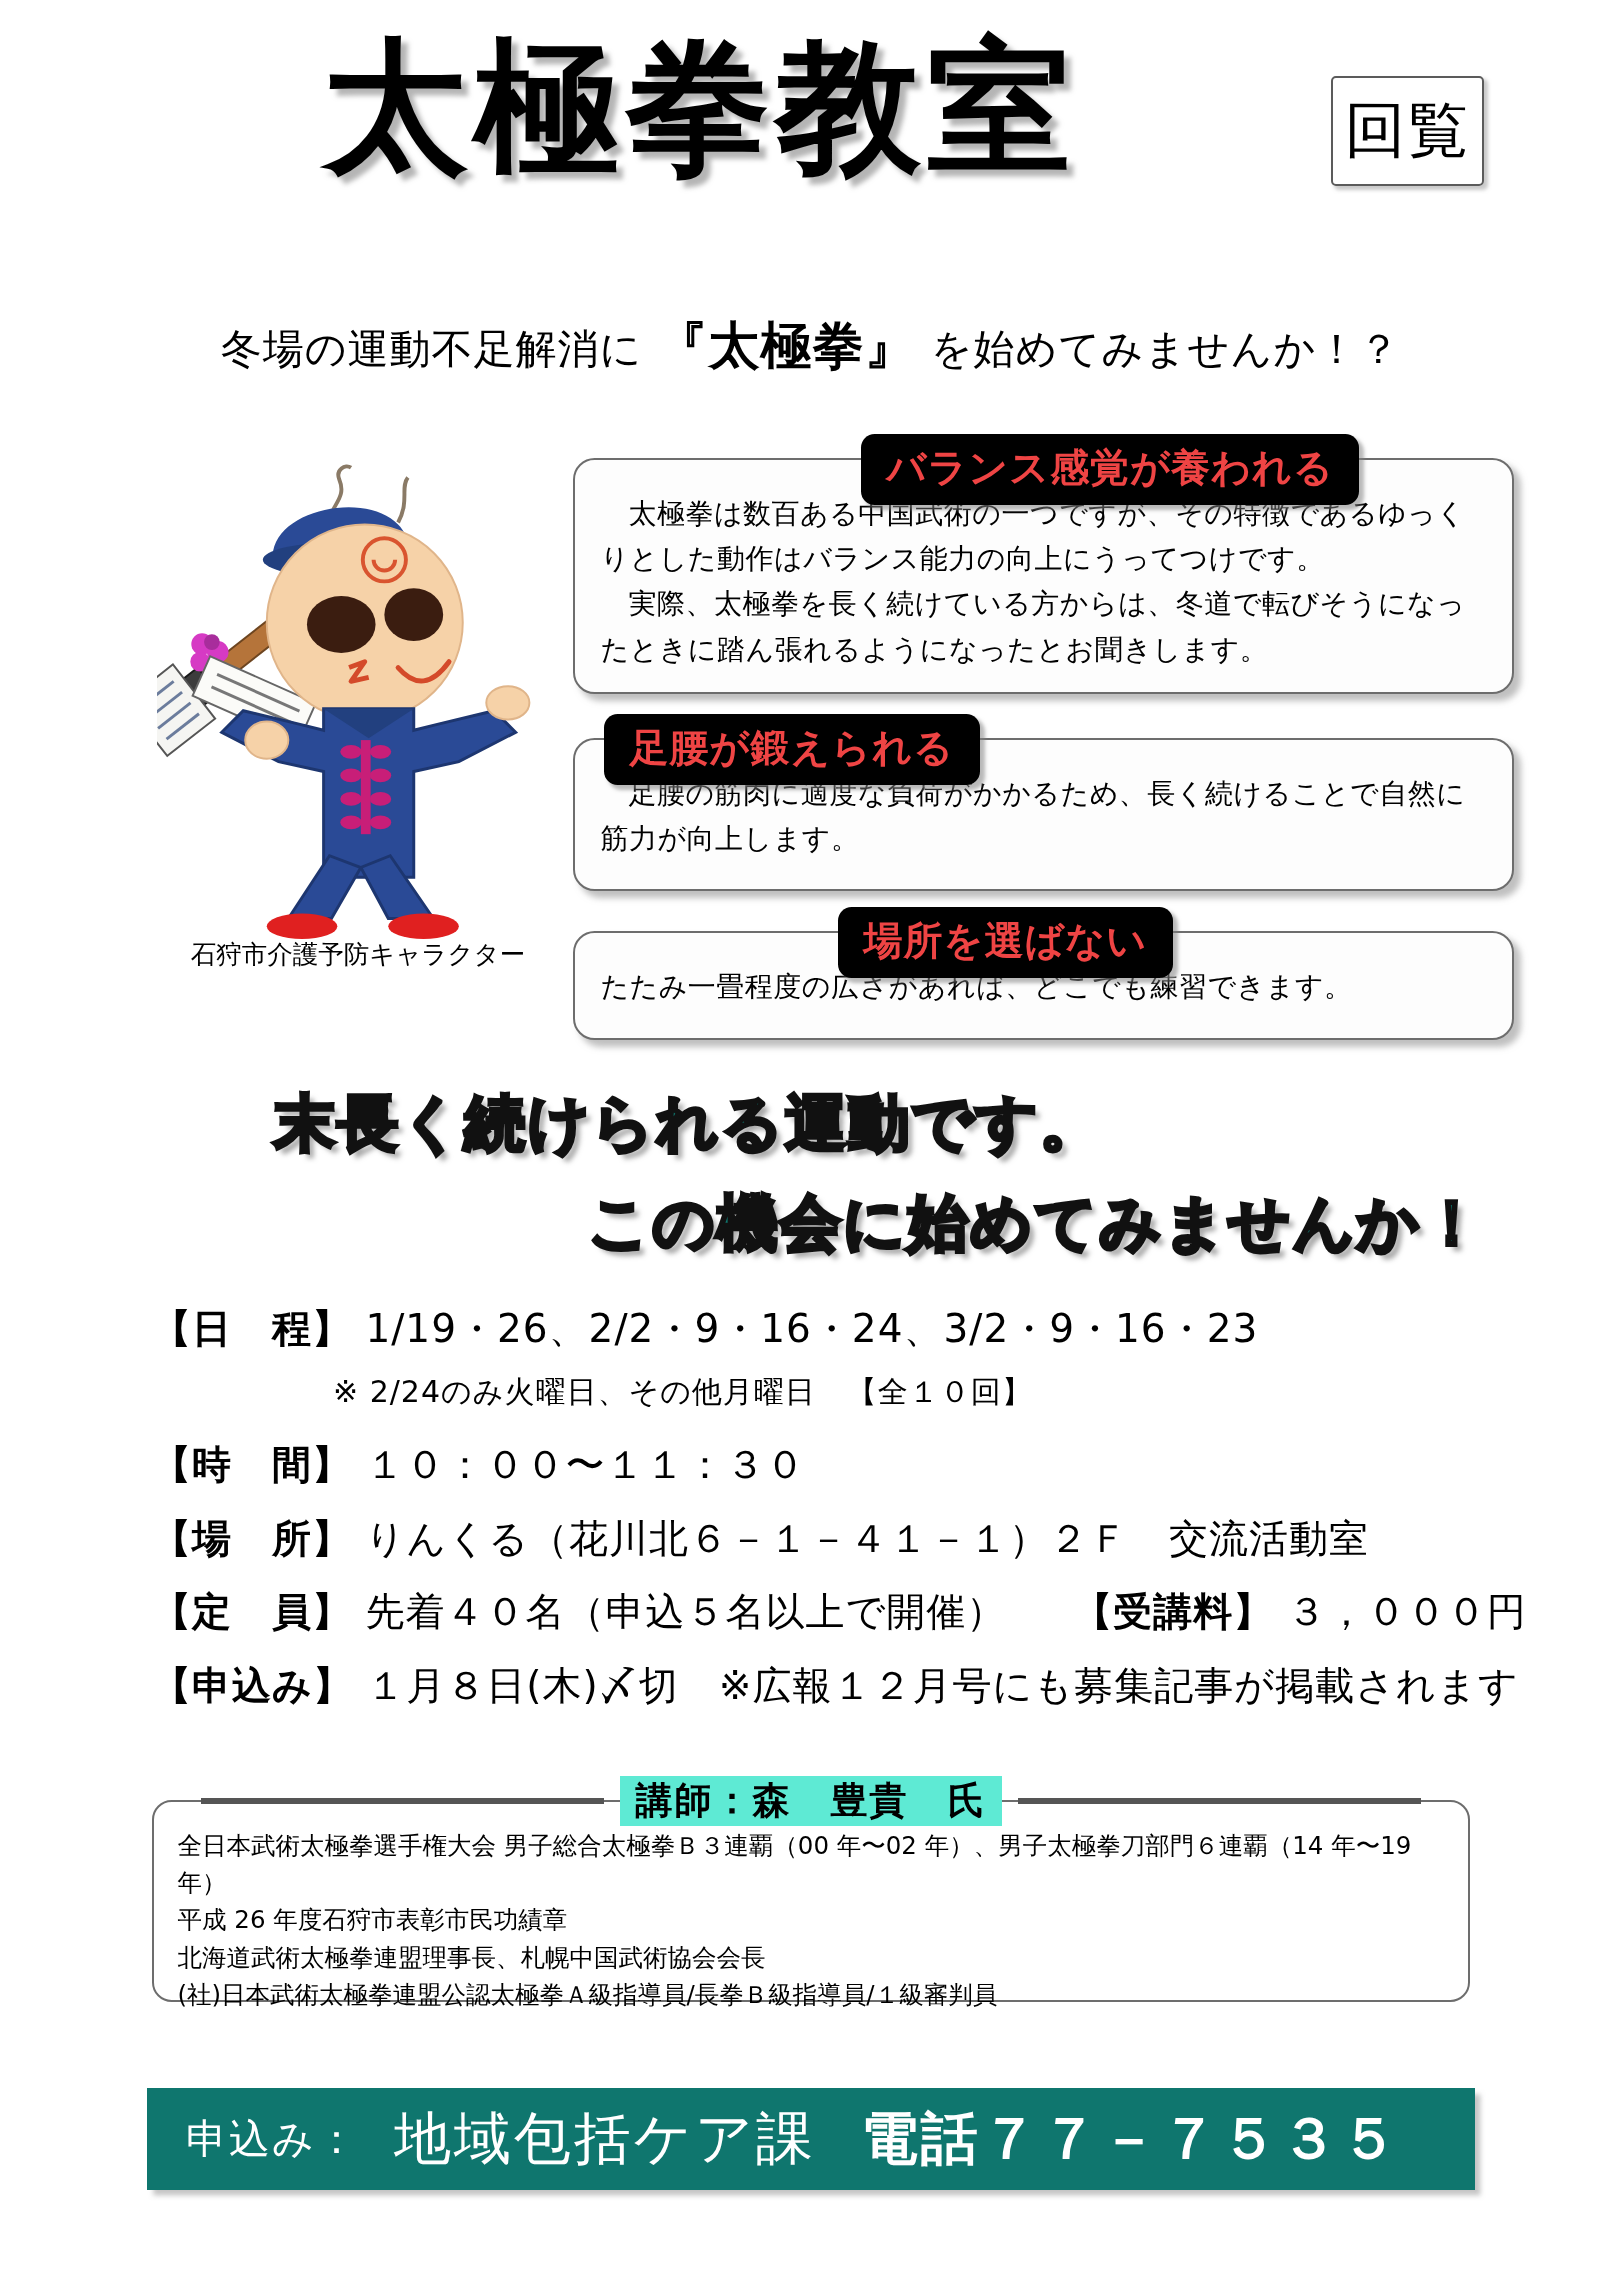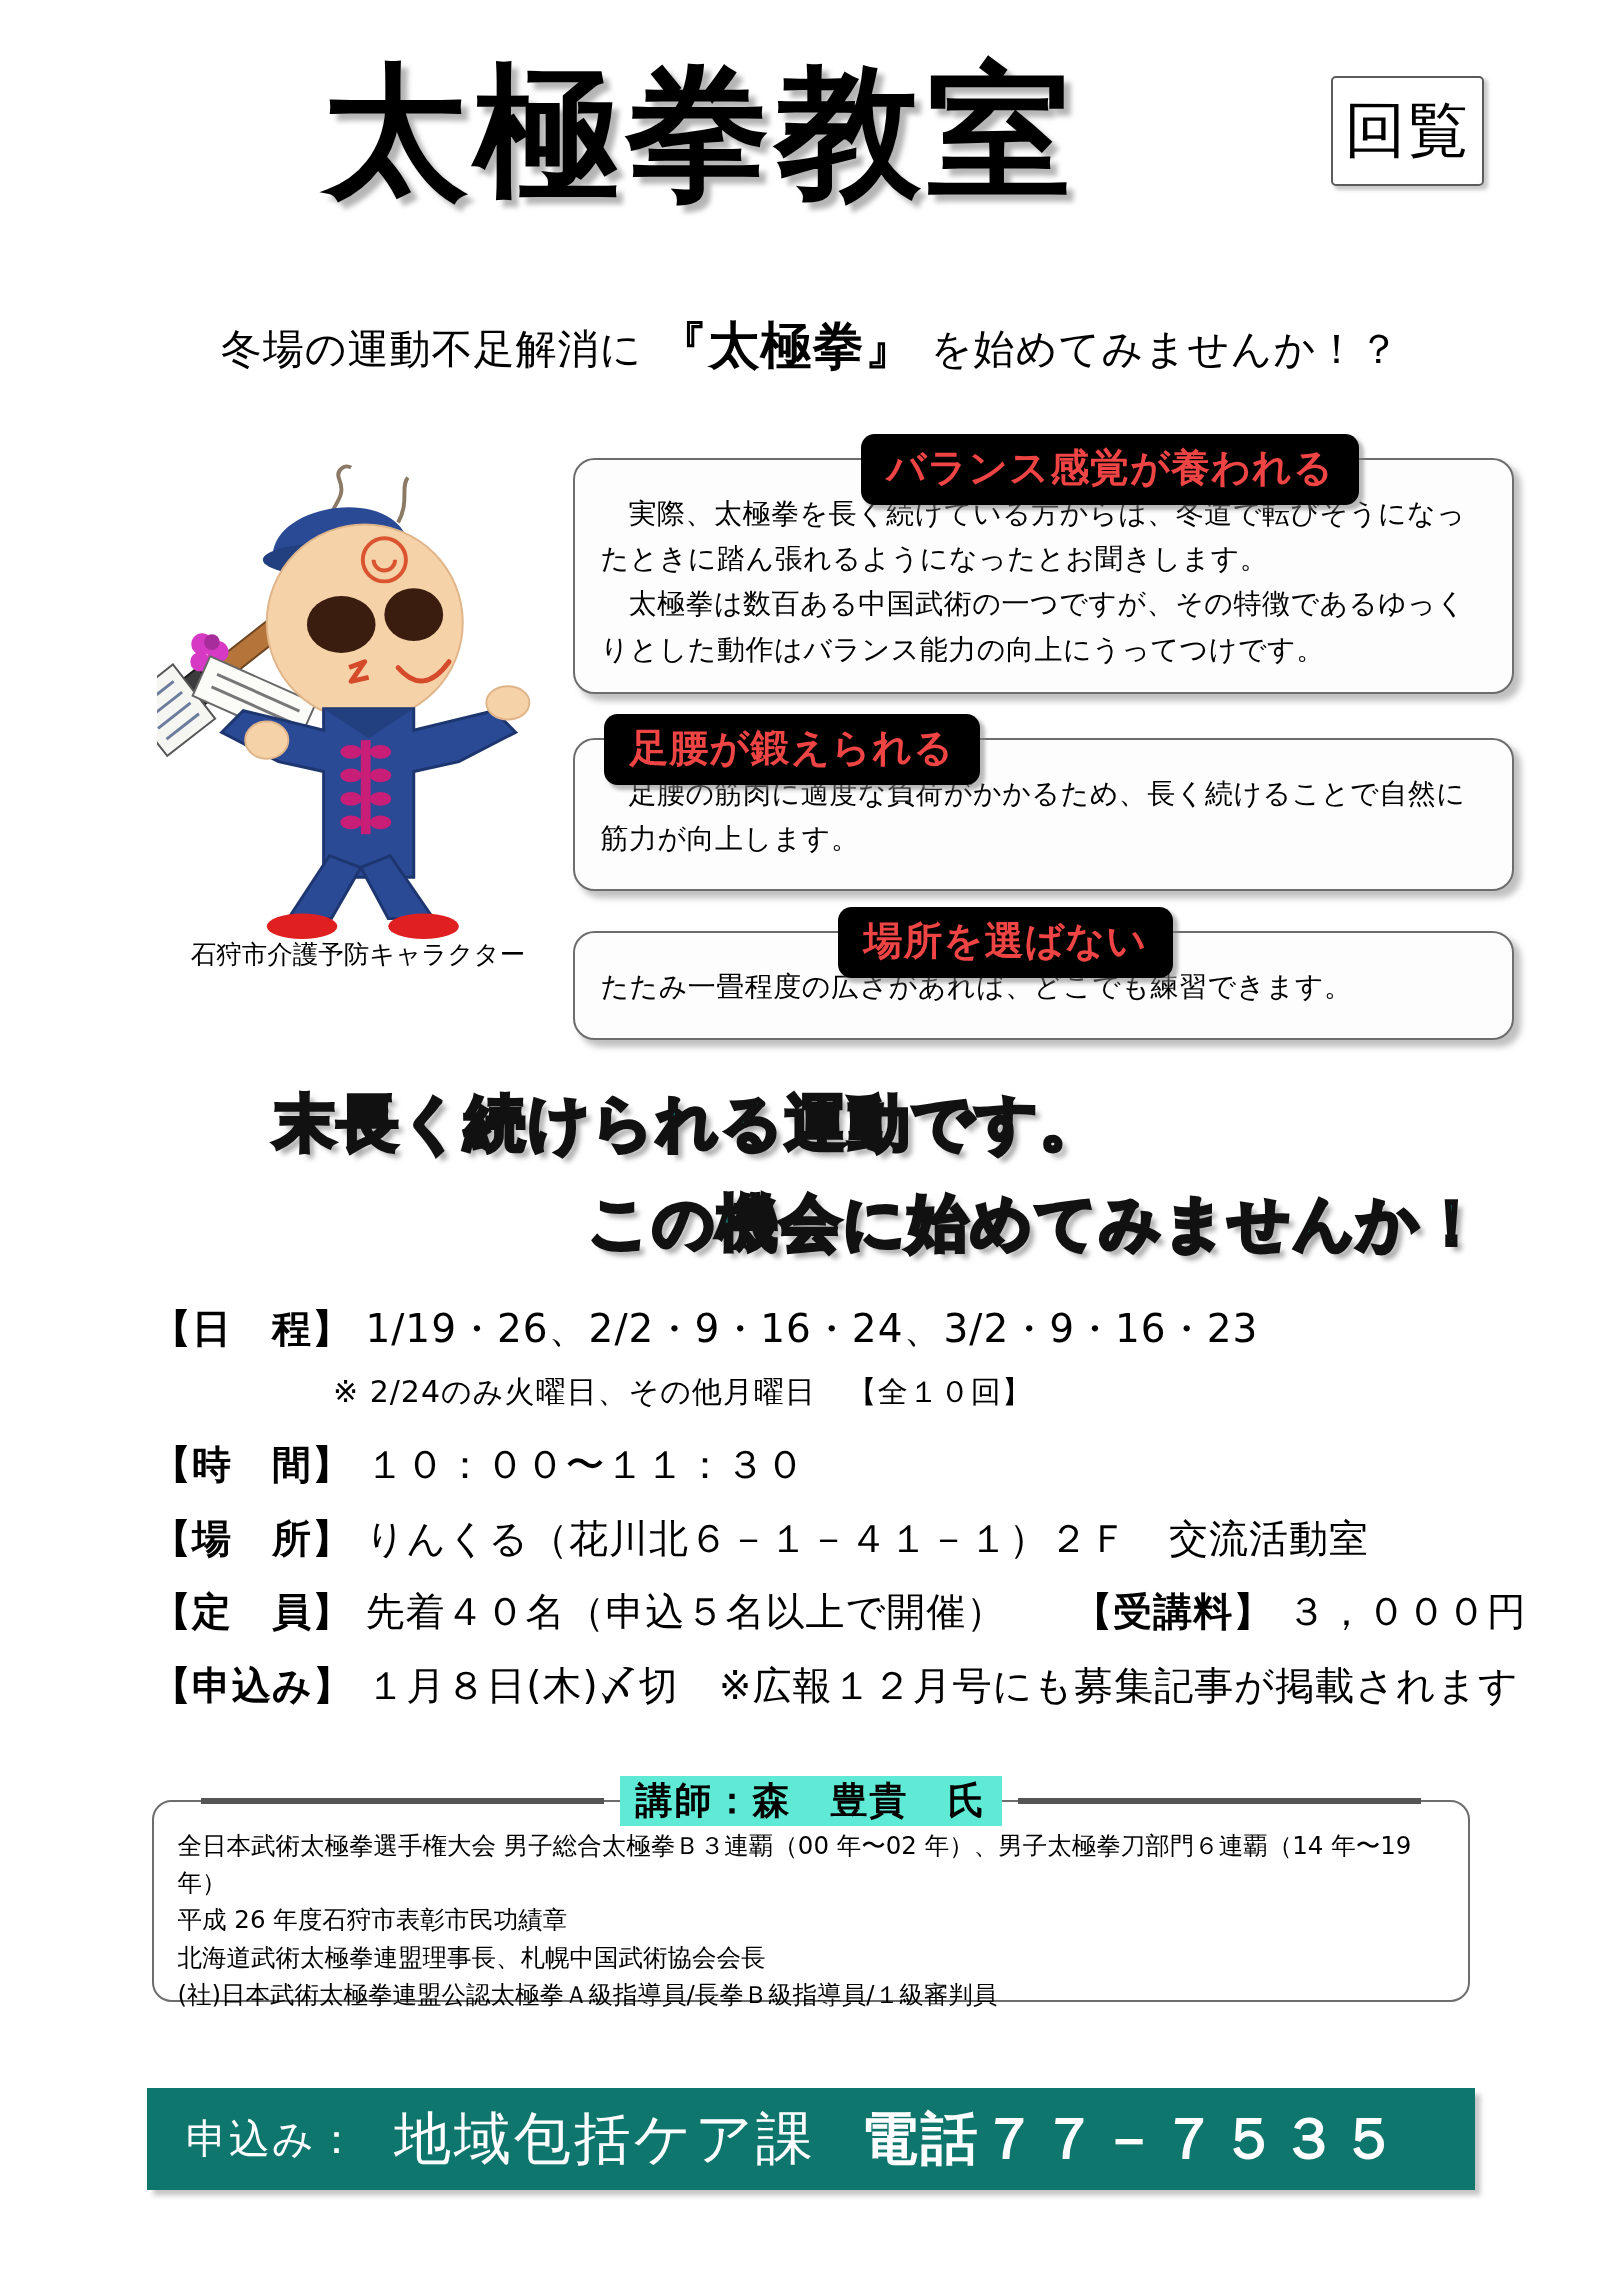--- a/index.html
+++ b/index.html
@@ -9,21 +9,21 @@
     font-family:"DejaVu Sans","Liberation Sans",sans-serif;
     color:#000;
     position:relative;
     overflow:hidden;
   }
   .page { position:relative; width:1621px; height:2293px; }
 
   
   .title-row { position:absolute; left:0; top:27.4px; width:1621px; height:201px; }
   .main-title {
-    position:absolute; left:323px; top:32px;
+    position:absolute; left:323px; top:7px;
     font-family:"DejaVu Serif","Liberation Serif",serif;
     font-size:145px; font-weight:bold; letter-spacing:5.9px;
     line-height:1; white-space:nowrap;
     text-shadow:6.9px 6.9px 4.9px rgba(120,120,120,.55);
   }
   .kairan-box {
     position:absolute; left:1331px; top:49px;
     width:149px; height:106px;
     border:2.9px solid #5b5b5b;
     border-radius:4.9px;
@@ -233,22 +233,22 @@
     </svg>
     <div class="mascot-caption">
       <div>石狩市介護予防キャラクター</div>
     </div>
   </div>
 
   <div class="feature" id="feat-balance">
     <div class="panel"></div>
     <div class="badge">バランス感覚が養われる</div>
     <div class="body">
+      <p>太極拳は数百ある中国武術の一つですが、その特徴であるゆっくりとした動作はバランス能力の向上にうってつけです。</p>
       <p>実際、太極拳を長く続けている方からは、冬道で転びそうになったときに踏ん張れるようになったとお聞きします。</p>
-      <p>太極拳は数百ある中国武術の一つですが、その特徴であるゆっくりとした動作はバランス能力の向上にうってつけです。</p>
     </div>
   </div>
 
   <div class="feature" id="feat-legs">
     <div class="panel"></div>
     <div class="badge">足腰が鍛えられる</div>
     <div class="body">
       <p>足腰の筋肉に適度な負荷がかかるため、長く続けることで自然に筋力が向上します。</p>
     </div>
   </div>

